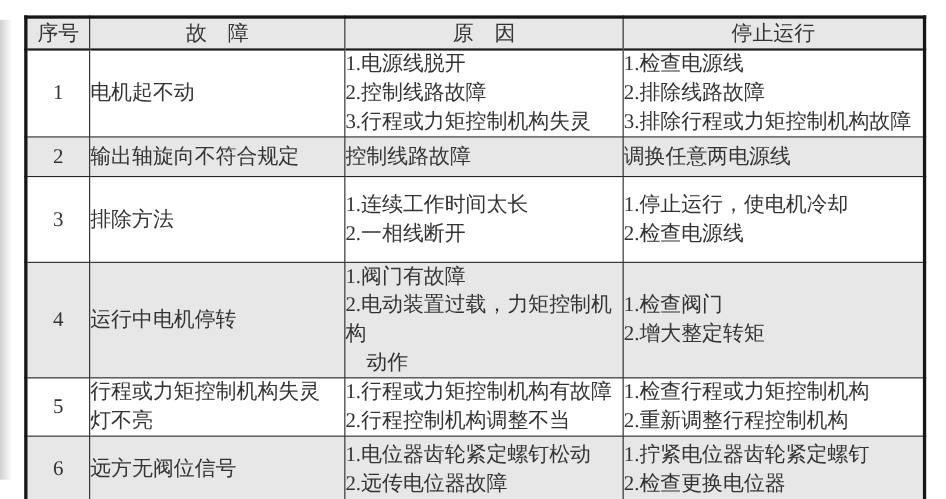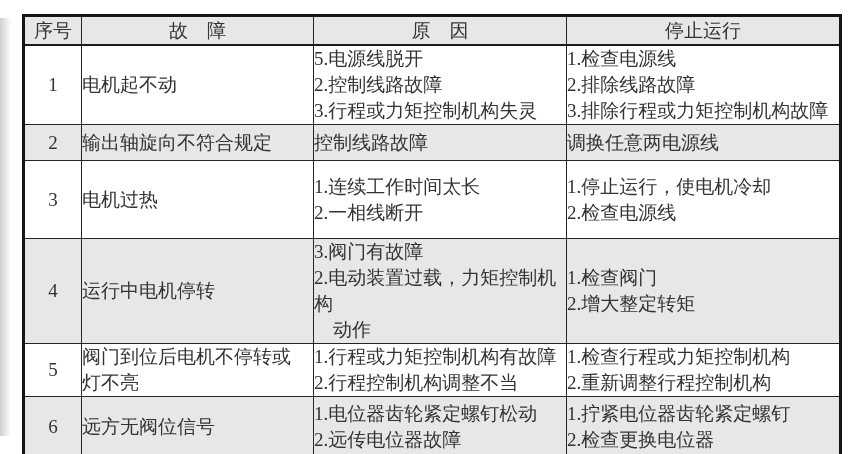--- a/index.html
+++ b/index.html
@@ -87,53 +87,53 @@
         <th>序号</th>
         <th>故　障</th>
         <th>原　因</th>
         <th>停止运行</th>
       </tr>
     </thead>
     <tbody>
       <tr class="plain h-r1">
         <td class="no">1</td>
         <td class="fault">电机起不动</td>
-        <td class="cause">5.电源线脱开
+        <td class="cause">1.电源线脱开
 2.控制线路故障
 3.行程或力矩控制机构失灵</td>
         <td class="method">1.检查电源线
 2.排除线路故障
 3.排除行程或力矩控制机构故障</td>
       </tr>
       <tr class="shade h-r2">
         <td class="no">2</td>
         <td class="fault">输出轴旋向不符合规定</td>
         <td class="cause">控制线路故障</td>
         <td class="method">调换任意两电源线</td>
       </tr>
       <tr class="plain h-r3">
         <td class="no">3</td>
-        <td class="fault">电机过热</td>
+        <td class="fault">排除方法</td>
         <td class="cause">1.连续工作时间太长
 2.一相线断开</td>
         <td class="method">1.停止运行，使电机冷却
 2.检查电源线</td>
       </tr>
       <tr class="shade h-r4">
         <td class="no">4</td>
         <td class="fault">运行中电机停转</td>
-        <td class="cause">3.阀门有故障
+        <td class="cause">1.阀门有故障
 2.电动装置过载，力矩控制机构
 　动作</td>
         <td class="method">1.检查阀门
 2.增大整定转矩</td>
       </tr>
       <tr class="plain h-r5">
         <td class="no">5</td>
-        <td class="fault">阀门到位后电机不停转或
+        <td class="fault">行程或力矩控制机构失灵
 灯不亮</td>
         <td class="cause">1.行程或力矩控制机构有故障
 2.行程控制机构调整不当</td>
         <td class="method">1.检查行程或力矩控制机构
 2.重新调整行程控制机构</td>
       </tr>
       <tr class="shade h-r6">
         <td class="no">6</td>
         <td class="fault">远方无阀位信号</td>
         <td class="cause">1.电位器齿轮紧定螺钉松动

